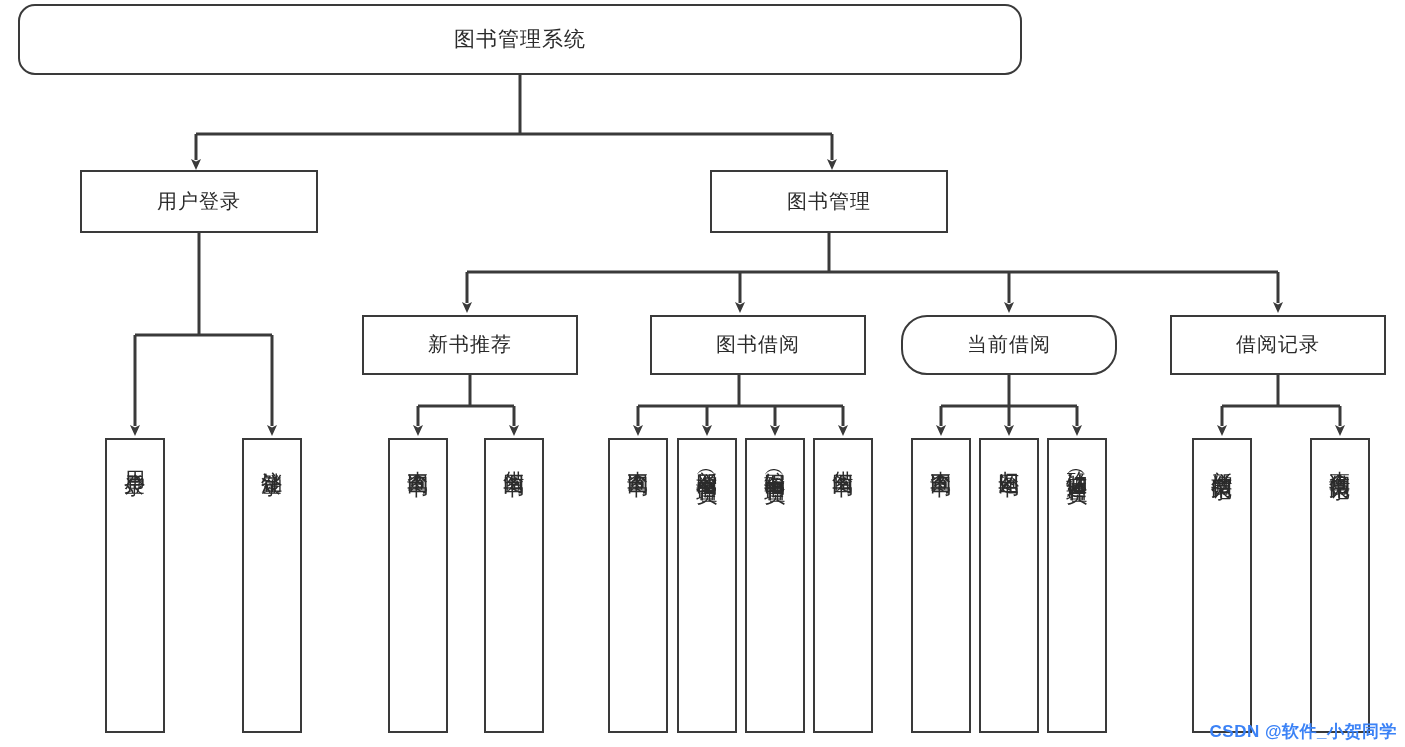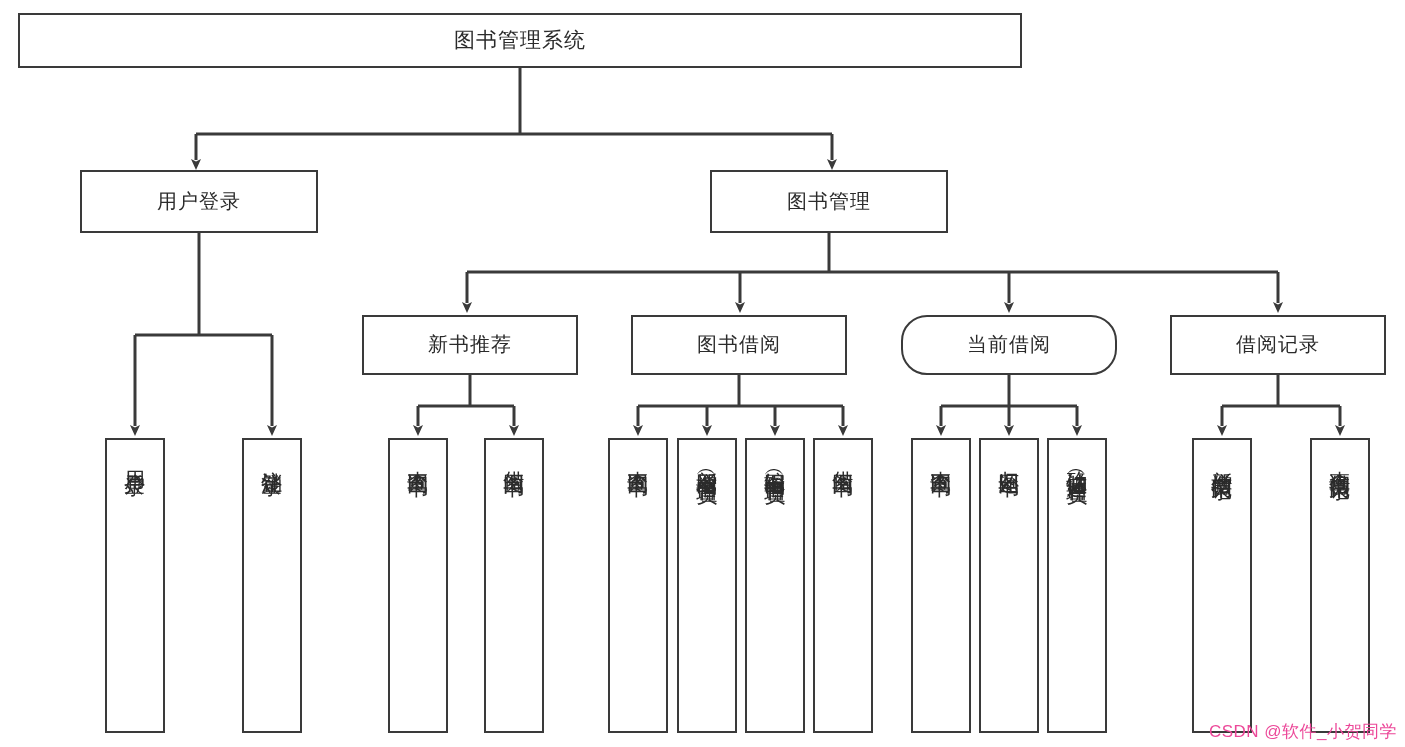--- a/index.html
+++ b/index.html
@@ -39,24 +39,25 @@
     text-orientation:upright;
     font-size:21px;
     line-height:1.12;
     letter-spacing:2px;
     white-space:nowrap;
   }
   .watermark{
     position:absolute;
     right:8px;bottom:4px;
     font-size:17px;
-    color:#ec4899;
+    color:#3b82f6;
     letter-spacing:.5px;
     white-space:nowrap;
     pointer-events:none;
+    font-weight:bold;
   }
 </style>
 </head>
 <body>
 
 <div id="diagram">
 
   <svg id="edges" viewBox="0 0 1405 747" xmlns="http://www.w3.org/2000/svg">
     <defs>
       <marker id="ah" markerWidth="12" markerHeight="12" refX="1" refY="5" orient="auto" markerUnits="userSpaceOnUse">
@@ -100,35 +101,35 @@
       <path d="M1009,406 L1009,426" marker-end="url(#ah)"></path>
       <path d="M1077,406 L1077,426" marker-end="url(#ah)"></path>
 
       <path d="M1278,375 L1278,406"></path>
       <path d="M1222,406 L1340,406"></path>
       <path d="M1222,406 L1222,426" marker-end="url(#ah)"></path>
       <path d="M1340,406 L1340,426" marker-end="url(#ah)"></path>
     </g>
   </svg>
 
-  <div class="node root h" style="left:18px;top:13px;width:1004px;height:55px;">
+  <div class="node root h" style="left:18px;top:4px;width:1004px;height:71px;border-radius:17px;">
     <span class="lbl">图书管理系统</span>
   </div>
 
   <div class="node h" style="left:80px;top:170px;width:238px;height:63px;">
     <span class="lbl">用户登录</span>
   </div>
   <div class="node h" style="left:362px;top:315px;width:216px;height:60px;">
     <span class="lbl">新书推荐</span>
   </div>
 
   <div class="node h" style="left:710px;top:170px;width:238px;height:63px;">
     <span class="lbl">图书管理</span>
   </div>
-  <div class="node h" style="left:631px;top:315px;width:216px;height:60px;">
+  <div class="node h" style="left:650px;top:315px;width:216px;height:60px;">
     <span class="lbl">图书借阅</span>
   </div>
   <div class="node h" style="left:901px;top:315px;width:216px;height:60px;border-radius:26px;">
     <span class="lbl">当前借阅</span>
   </div>
   <div class="node h" style="left:1170px;top:315px;width:216px;height:60px;justify-content:center;">
     <span class="lbl">借阅记录</span>
   </div>
 
   <div class="node v" style="left:105px;top:438px;width:60px;height:295px;">

